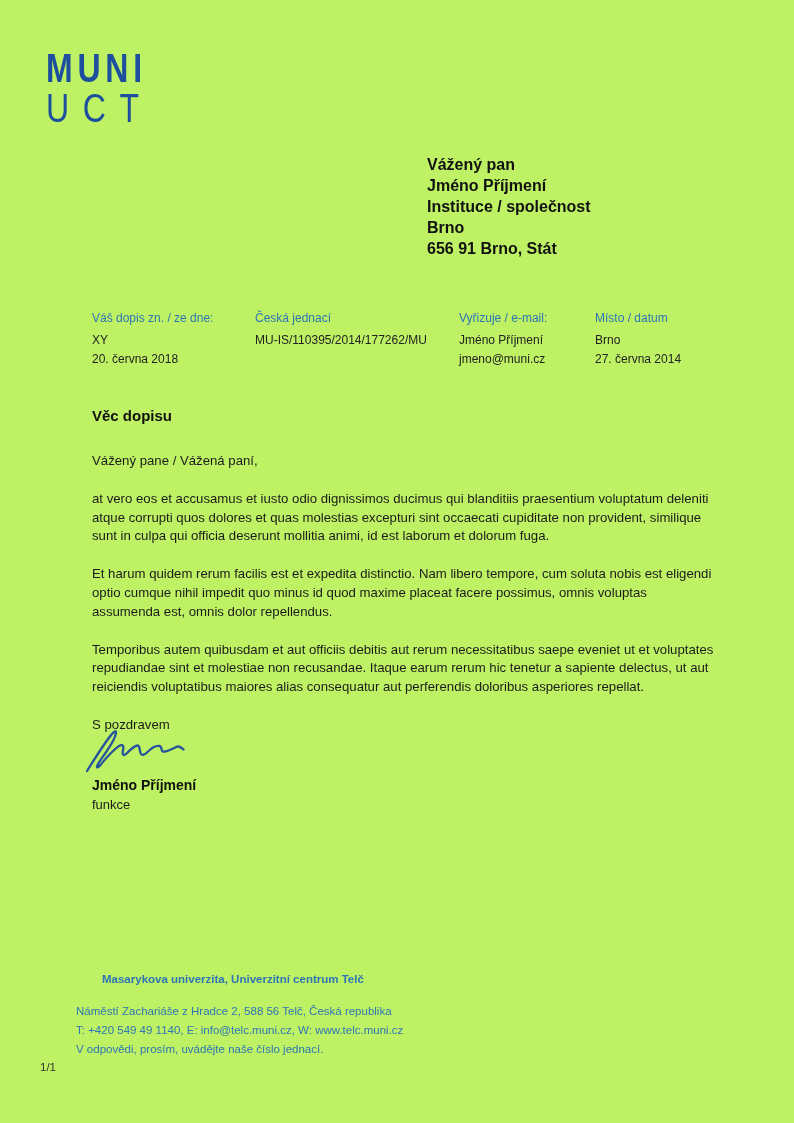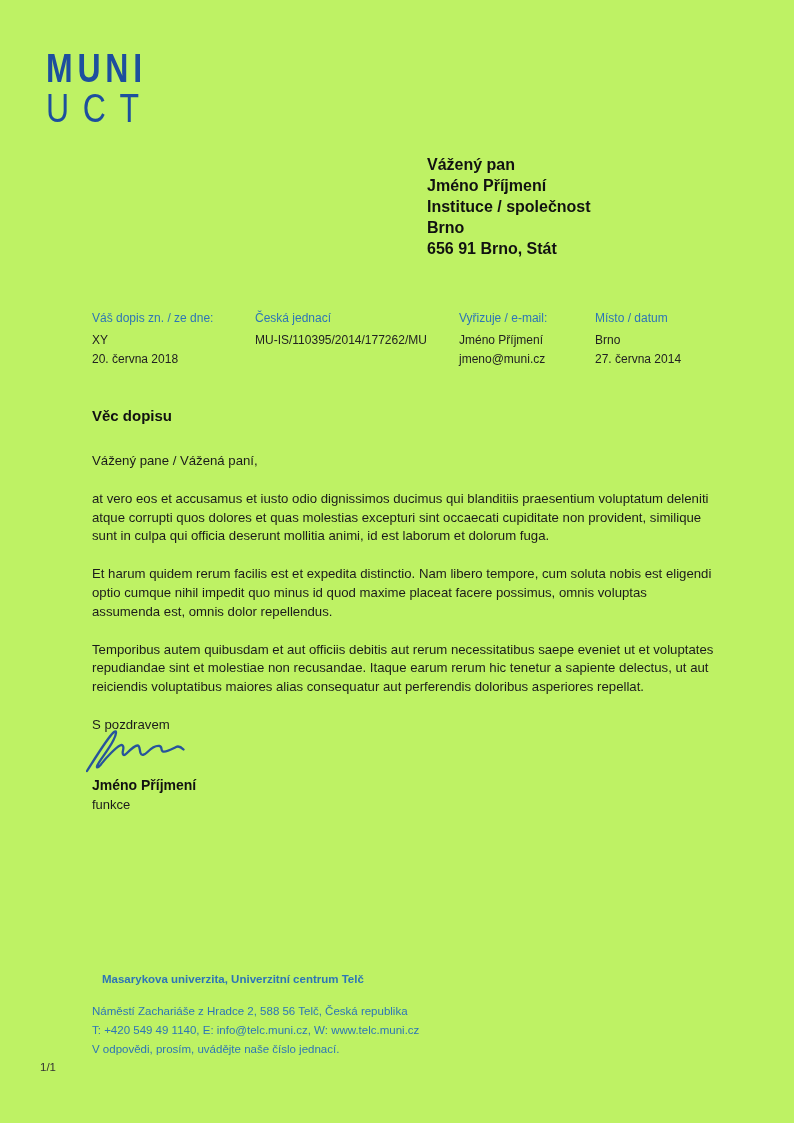--- a/index.html
+++ b/index.html
@@ -35,21 +35,21 @@
   
   .subject{position:absolute;left:92px;top:407px;font-size:15px;font-weight:bold;color:#111;}
   .body{position:absolute;left:92px;top:452px;width:624px;font-size:13.2px;line-height:18.8px;color:#1b1b1b;}
   .body p{margin:0 0 19px 0;}
   
   .signature{position:absolute;left:86px;top:729px;}
   .signer-name{position:absolute;left:92px;top:777px;font-size:14px;font-weight:bold;color:#111;}
   .signer-role{position:absolute;left:92px;top:797px;font-size:13px;}
   
   .footer-org{position:absolute;left:92px;top:973px;font-size:11.5px;font-weight:bold;color:#2e75b6;white-space:nowrap;padding-left:10px;}
-  .footer-lines{position:absolute;left:92px;top:1002px;font-size:11.5px;line-height:18.8px;color:#2e75b6;white-space:nowrap;}
+  .footer-lines{position:absolute;left:76px;top:1002px;font-size:11.5px;line-height:18.8px;color:#2e75b6;white-space:nowrap;}
   .page-number{position:absolute;left:40px;top:1058px;font-size:11.5px;line-height:18.8px;color:#333;}
 </style>
 </head>
 <body>
 
 <div class="page">
 
   <div class="logo">
     <div class="logo-line1">MUNI</div>
     <div class="logo-line2">UCT</div>

